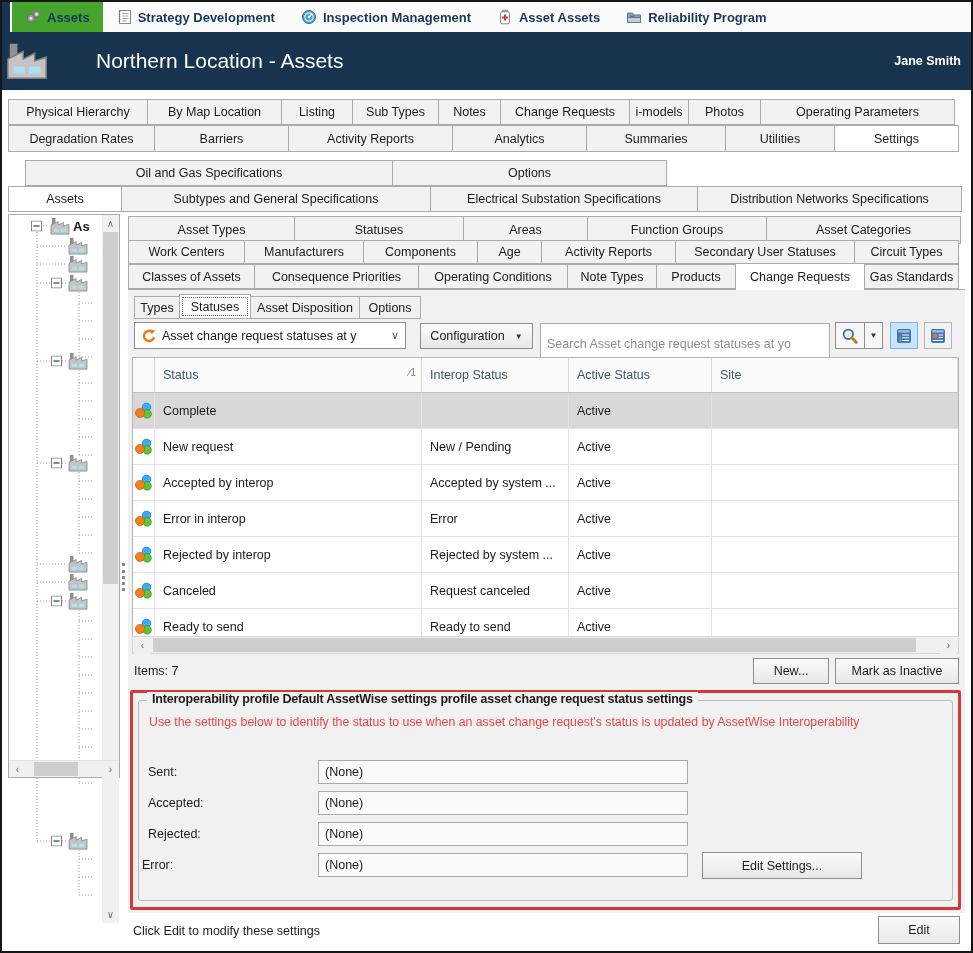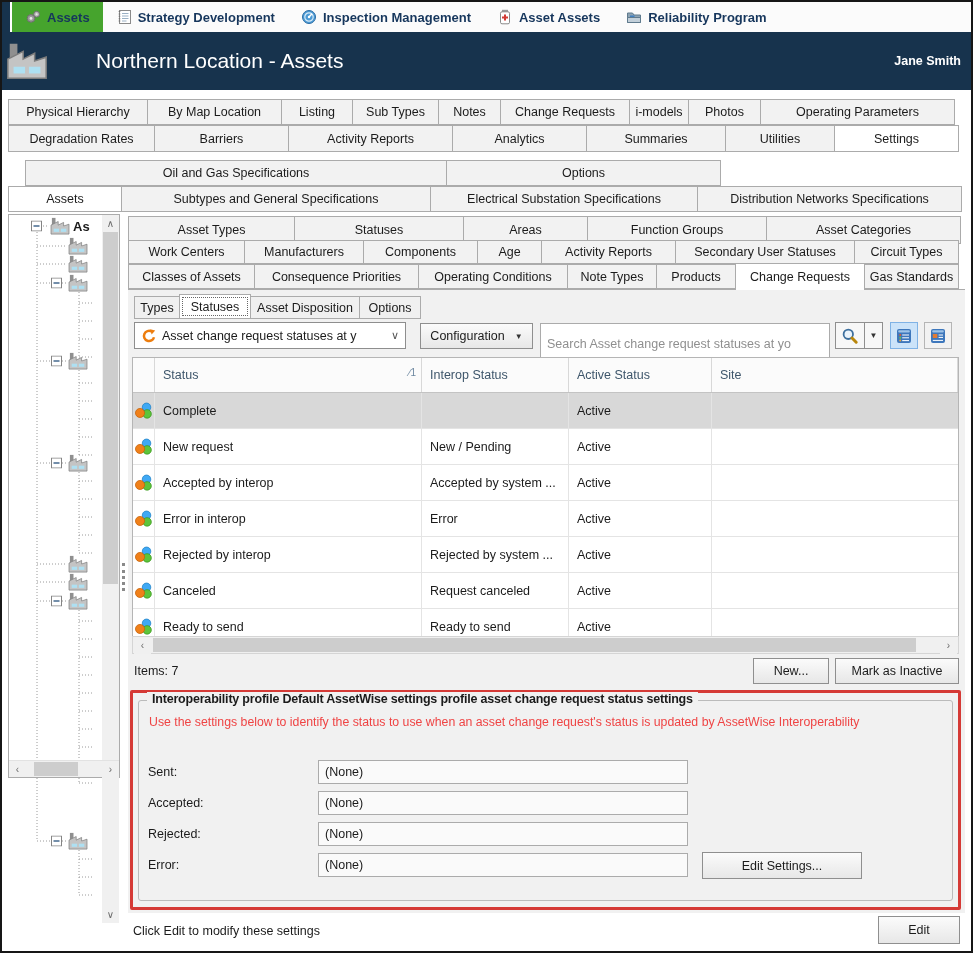--- a/index.html
+++ b/index.html
@@ -194,21 +194,21 @@
     <div class="tab" style="width:147px">Degradation Rates</div>
     <div class="tab" style="width:135px">Barriers</div>
     <div class="tab" style="width:165px">Activity Reports</div>
     <div class="tab" style="width:135px">Analytics</div>
     <div class="tab" style="width:140px">Summaries</div>
     <div class="tab" style="width:110px">Utilities</div>
     <div class="tab sel" style="width:125px">Settings</div>
   </div>
 
   <div class="tabrow row-sec1">
-    <div class="tab" style="width:422px">Oil and Gas Specifications</div>
+    <div class="tab" style="width:368px">Oil and Gas Specifications</div>
     <div class="tab" style="width:275px">Options</div>
   </div>
   <div class="tabrow row-sec2">
     <div class="tab sel" style="width:114px">Assets</div>
     <div class="tab" style="width:310px">Subtypes and General Specifications</div>
     <div class="tab" style="width:268px">Electrical Substation Specifications</div>
     <div class="tab" style="width:265px">Distribution Networks Specifications</div>
   </div>
 
   <div class="treepanel">
@@ -475,20 +475,20 @@
   <div class="groupbox">
     <div class="gb-title">Interoperability profile Default AssetWise settings profile asset change request status settings</div>
     <div class="gb-desc">Use the settings below to identify the status to use when an asset change request's status is updated by AssetWise Interoperability</div>
   </div>
   <div class="fld-label" style="left:146px;top:763px">Sent:</div>
   <div class="fld-box" style="left:316px;top:758px">(None)</div>
   <div class="fld-label" style="left:146px;top:794px">Accepted:</div>
   <div class="fld-box" style="left:316px;top:789px">(None)</div>
   <div class="fld-label" style="left:146px;top:825px">Rejected:</div>
   <div class="fld-box" style="left:316px;top:820px">(None)</div>
-  <div class="fld-label" style="left:146px;top:856px">Error:</div>
+  <div class="fld-label" style="left:140px;top:856px">Error:</div>
   <div class="fld-box" style="left:316px;top:851px">(None)</div>
   <div class="btn btn-editsettings">Edit Settings...</div>
 
   <div class="footer-hint">Click Edit to modify these settings</div>
   <div class="btn btn-edit">Edit</div>
 
 </div>
 
 </body></html>

